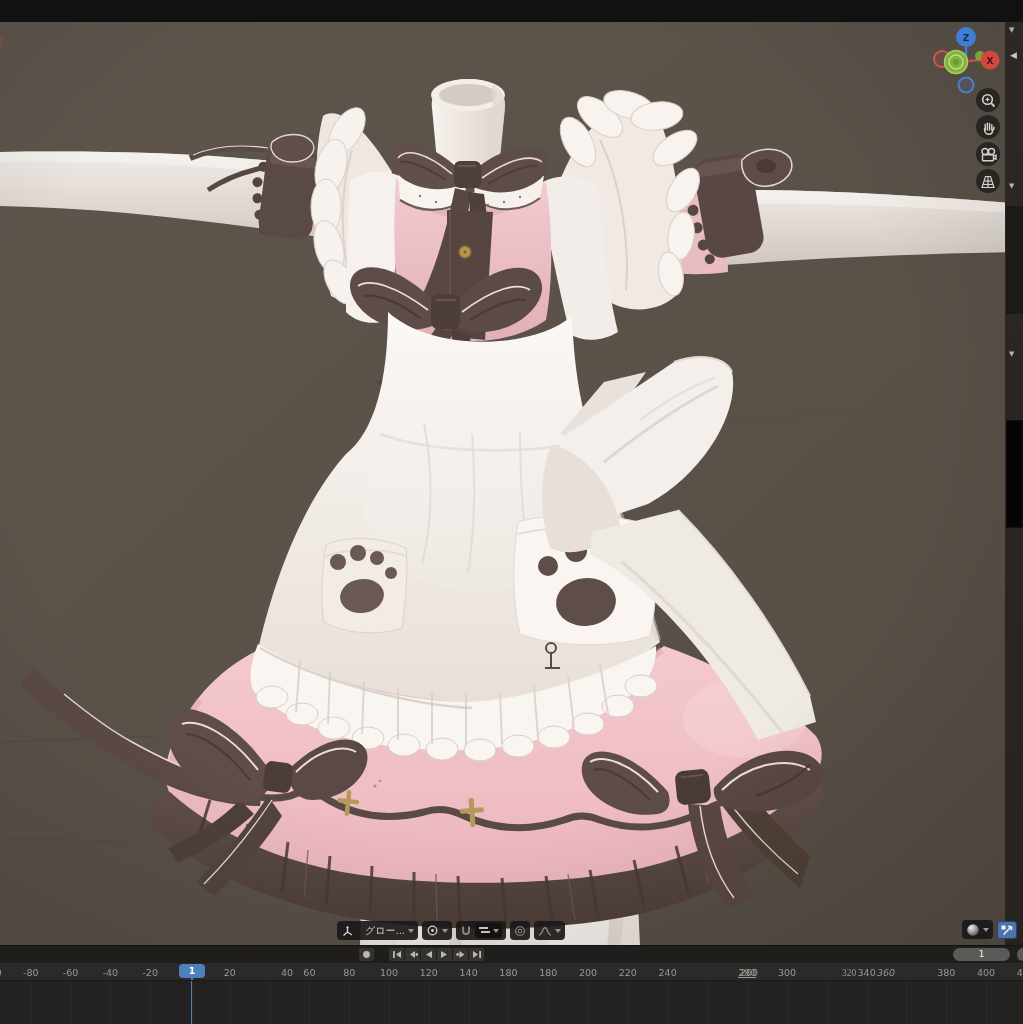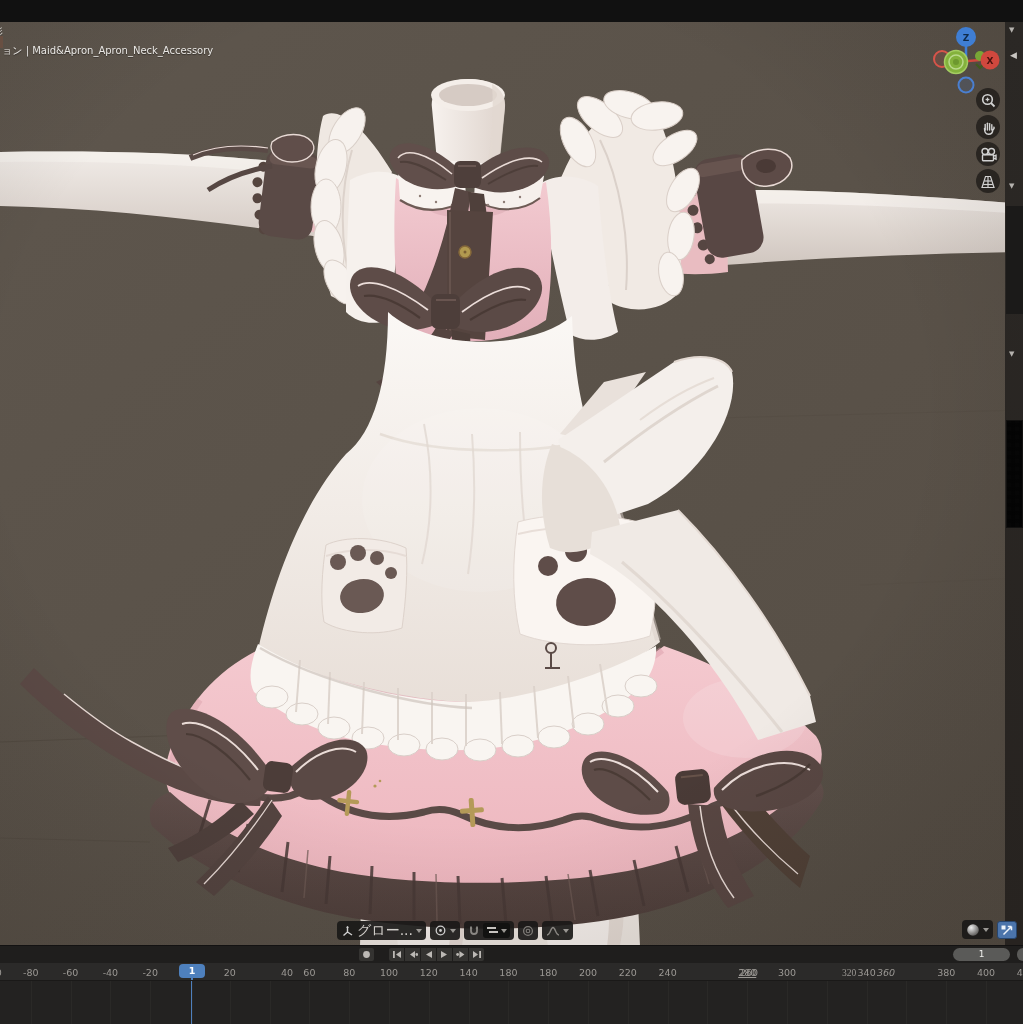--- a/index.html
+++ b/index.html
@@ -36,21 +36,21 @@
   .strip-tri{position:absolute;left:4px;font-size:7px;color:#b5b2ae;}
   .strip-arrow{position:absolute;left:5px;font-size:9px;color:#c8c5c1;}
   .strip-block{position:absolute;left:1px;width:17px;background:#1b1a19;}
   .strip-checker{position:absolute;left:1px;width:17px;border:1px solid #121110;box-sizing:border-box;
     background:repeating-linear-gradient(0deg,#262626 0 4px,#1e1e1e 4px 8px),
                repeating-linear-gradient(90deg,#262626 0 4px,#1e1e1e 4px 8px);background-blend-mode:multiply;}
   
   .vp-toolbar{position:absolute;left:337px;top:899px;display:flex;gap:4px;align-items:center;z-index:6;}
   .pill{height:19px;background:rgba(26,25,24,.92);border-radius:4px;display:flex;
         align-items:center;padding:0 4px;gap:3px;}
-  .pill .txt{font-size:14px;color:#d2cfcb;white-space:nowrap;}
+  .pill .txt{font-size:10px;color:#d2cfcb;white-space:nowrap;margin-left:8px;}
   .chev{width:0;height:0;border-left:3px solid transparent;border-right:3px solid transparent;
         border-top:4px solid #9a9793;}
   .inner-box{height:15px;background:#121211;border-radius:3px;display:flex;align-items:center;
              padding:0 3px;gap:3px;}
   .vp-shading{position:absolute;left:962px;top:898px;display:flex;gap:4px;align-items:center;z-index:7;}
   .blue-tile{width:18px;height:16px;background:#4b74ab;border:1px solid #27456d;border-radius:3px;
              display:flex;align-items:center;justify-content:center;}
   
   .timeline{position:absolute;top:945px;left:0;width:1023px;height:79px;}
   .tl-header{position:relative;height:18px;background:var(--header-bg,#1f1e1d);
@@ -425,24 +425,20 @@
         <path d="M756,796 C780,788 800,776 810,764" stroke="#473832" stroke-width="2.5" fill="none" opacity="0.85"></path>
         <g transform="rotate(-6 693 787)">
             <rect x="676" y="770" width="34" height="34" rx="8" fill="#4a3b37"></rect>
           <path d="M682,776 L704,776" stroke="#665249" stroke-width="2"></path>
           </g>
       </g>
 
       <rect x="0" y="22" width="1023" height="923" fill="url(#vign)"></rect>
     </svg>
 
-    <div class="vp-overlay-text">
-      <span class="vp-line1">形</span>
-      <span class="vp-line2">ョン | Maid&amp;Apron_Apron_Neck_Accessory</span>
-    </div>
     <div class="vp-smudge"></div>
 
     <svg class="gizmo" width="84" height="78">
         <g>
       <line x1="42" y1="36" x2="42" y2="22" stroke="#3f7ed4" stroke-width="2.5"></line>
       <line x1="44" y1="37" x2="56" y2="36" stroke="#d0483e" stroke-width="2.5"></line>
       <circle cx="18" cy="35" r="8" stroke="#d8544a" stroke-width="2" fill="rgba(216,84,74,0.15)"></circle>
       <circle cx="32" cy="38" r="11.5" fill="#84b23c" stroke="#a5cd62" stroke-width="1.5"></circle>
       <circle cx="32" cy="38" r="7" stroke="#bad98b" stroke-width="1.5" fill="none"></circle>
       <circle cx="32" cy="38" r="3" fill="#6d982f"></circle>

